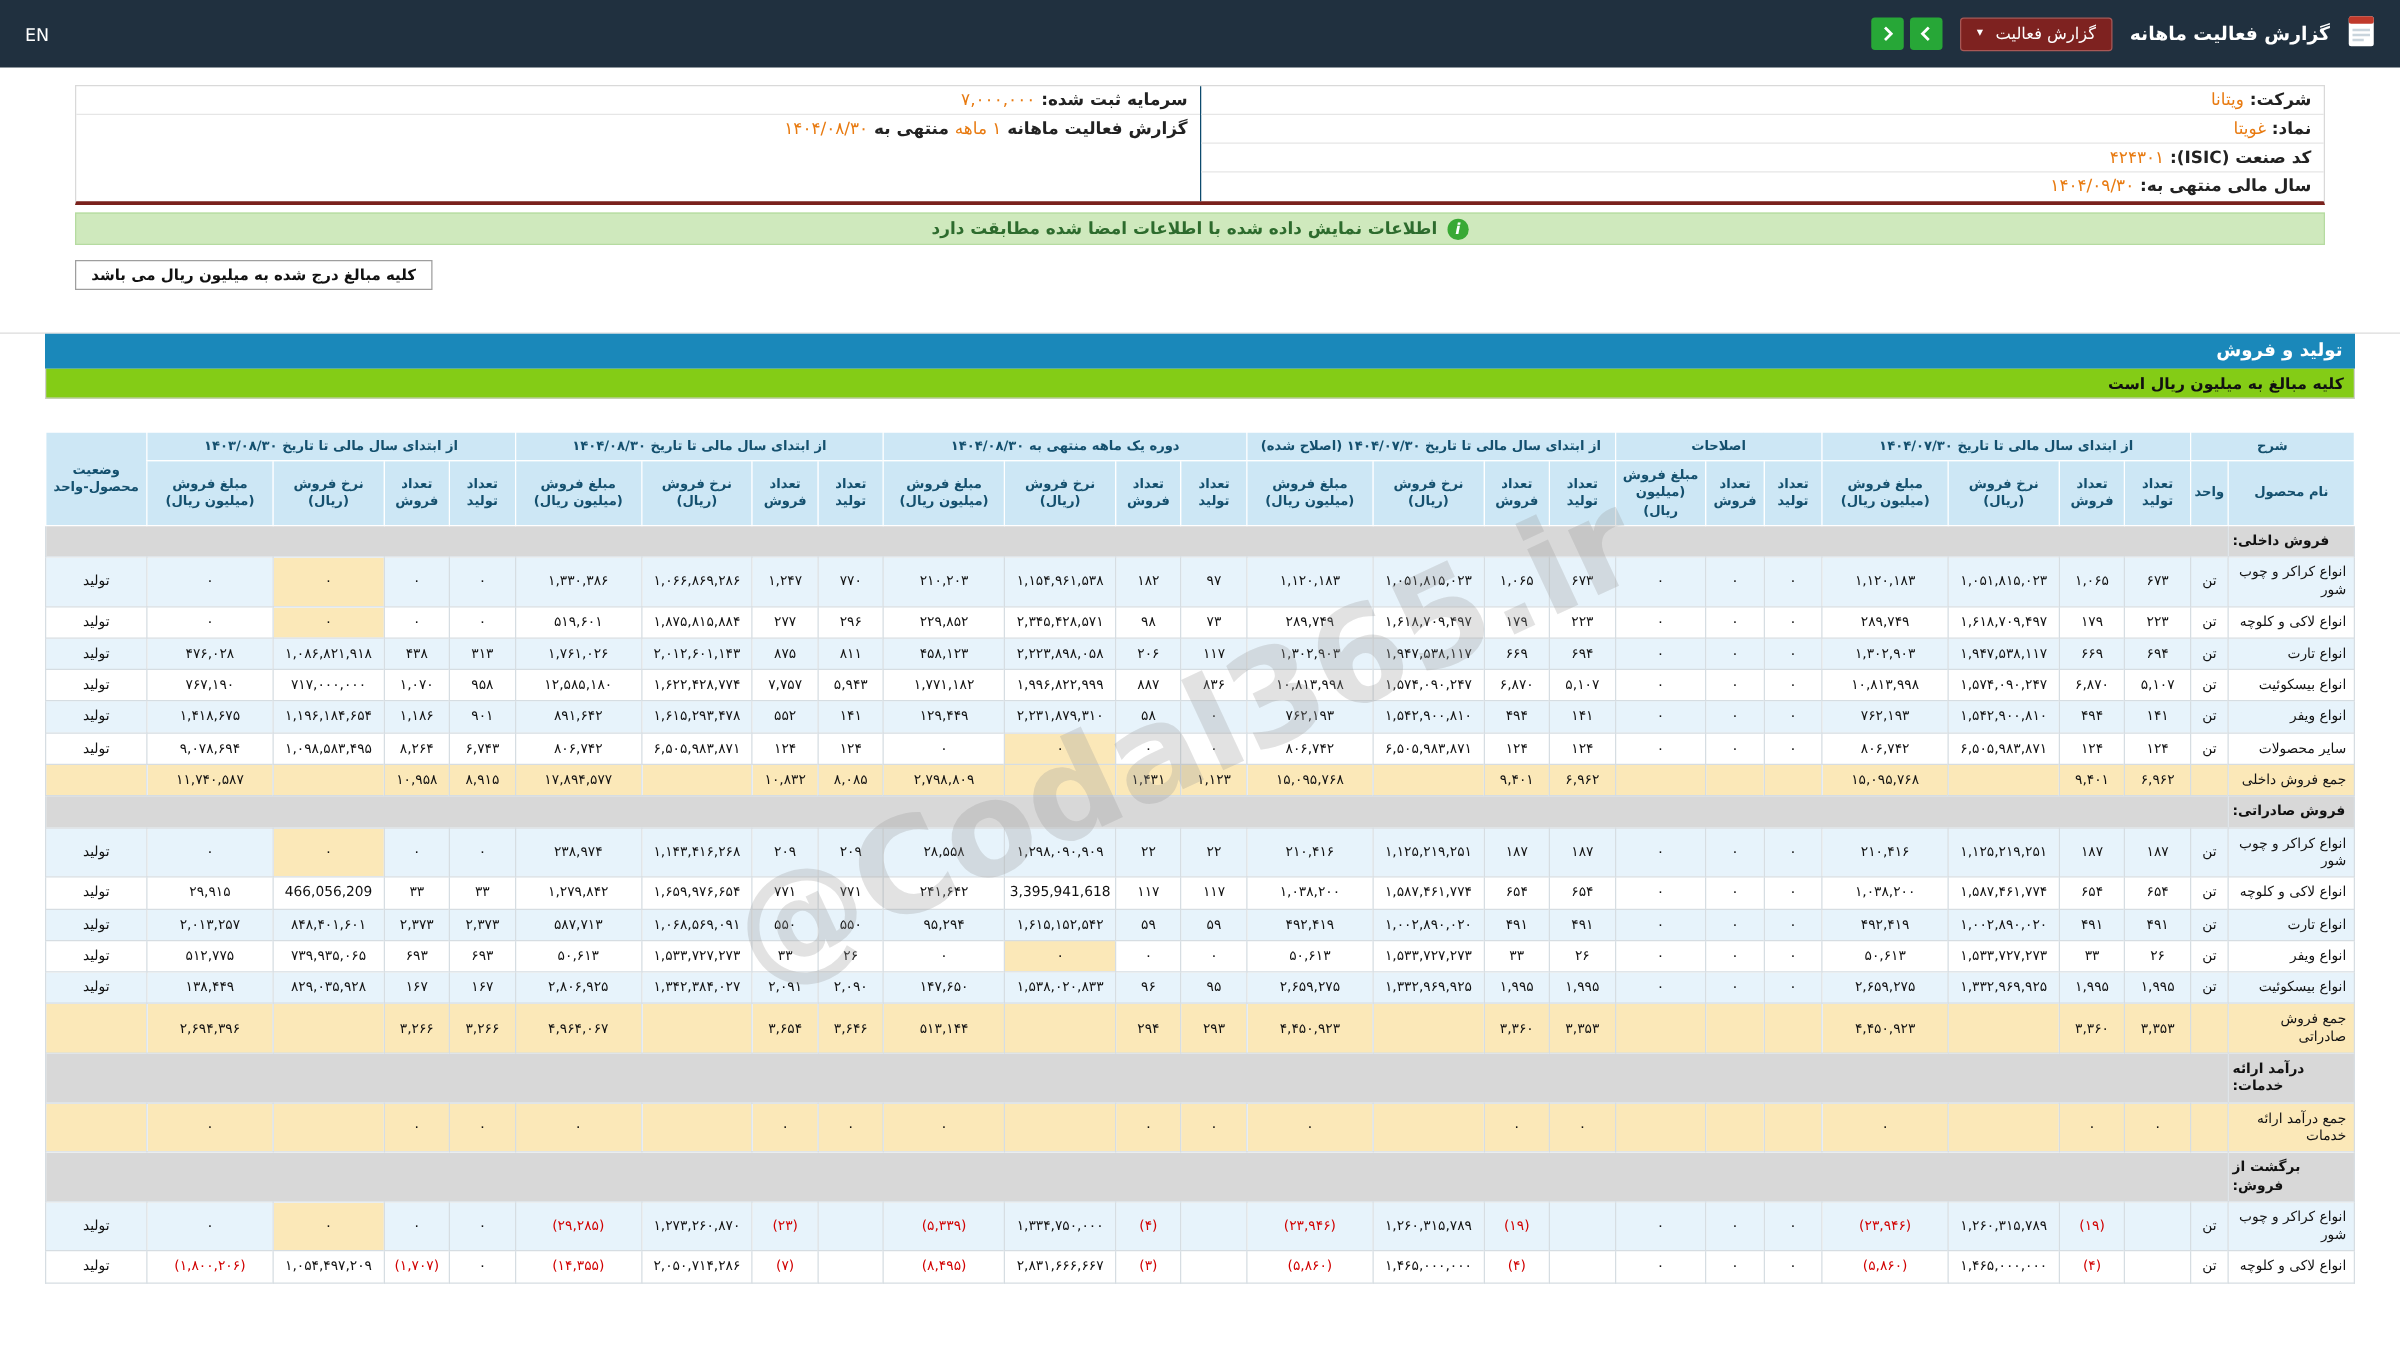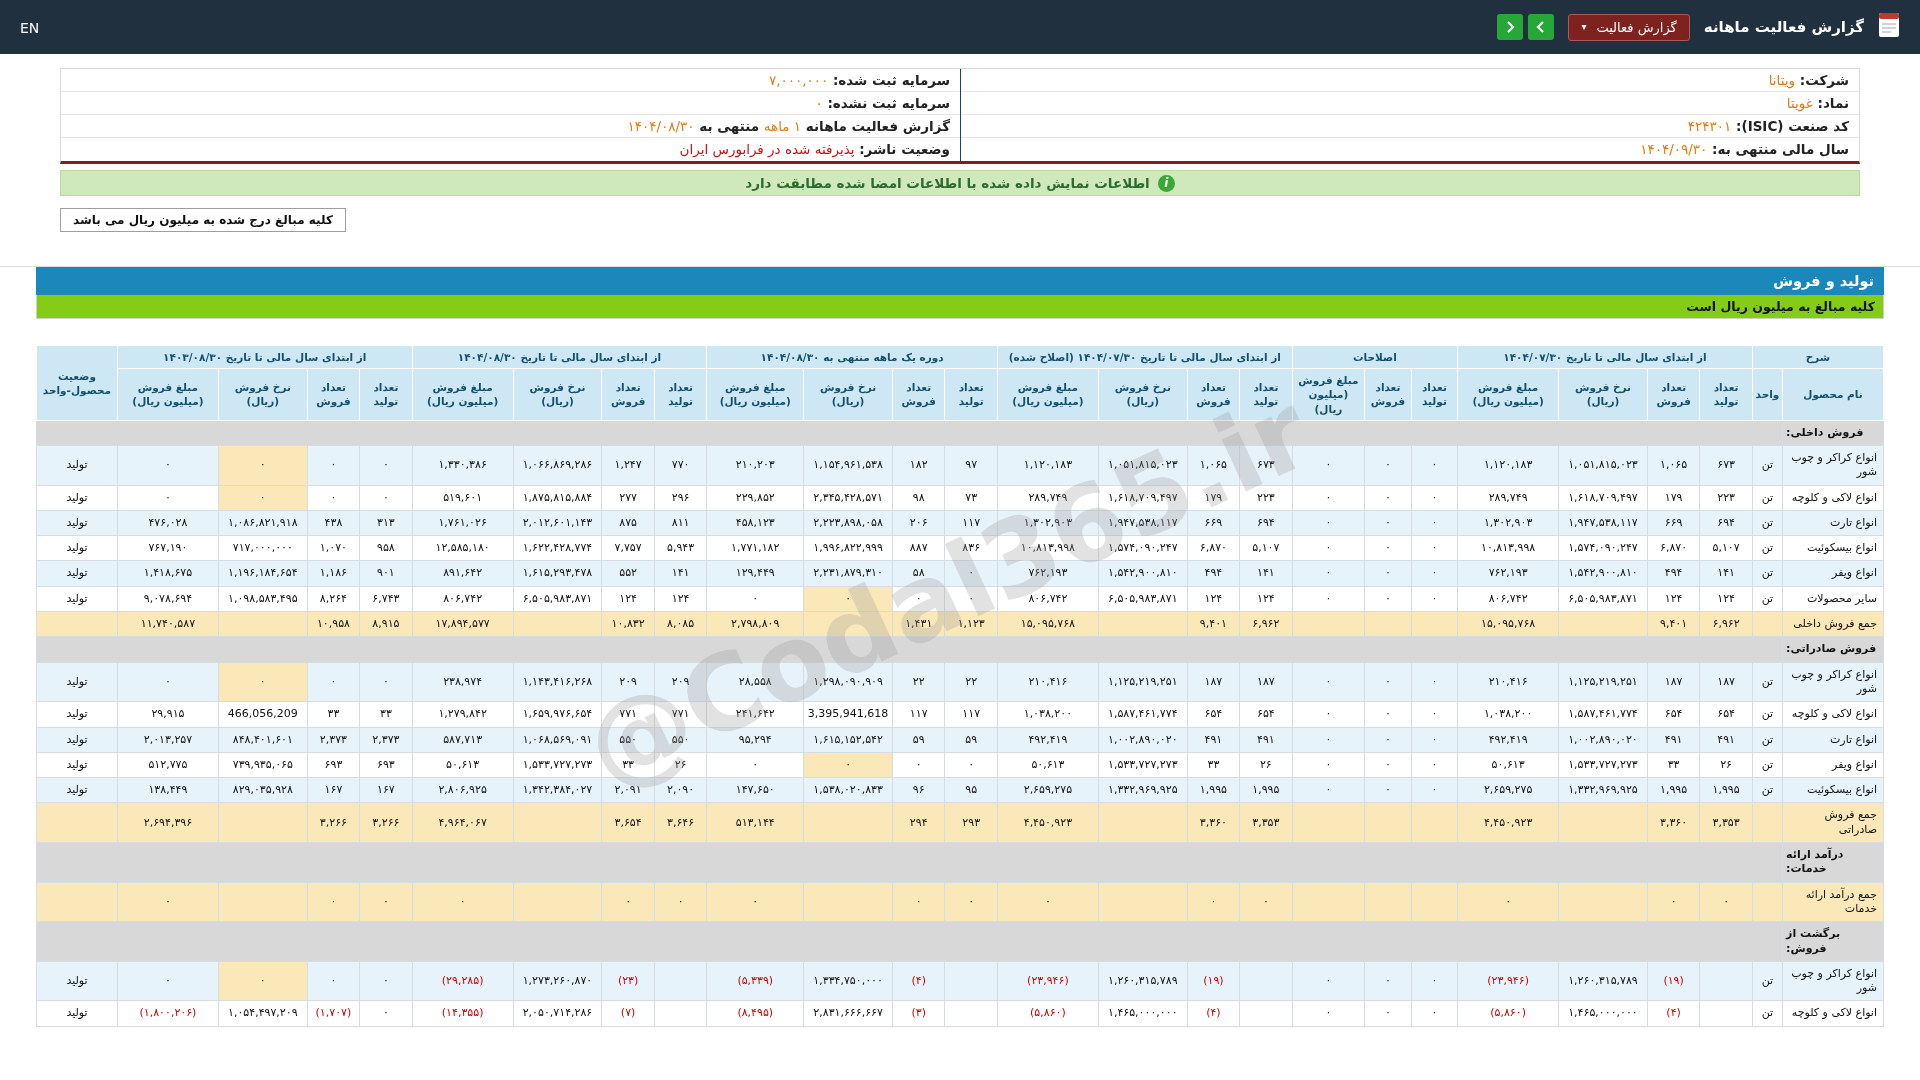--- a/index.html
+++ b/index.html
@@ -97,23 +97,21 @@
 
 <section class="info-box">
   <div class="info-col first" id="info-right">
       <div class="info-row"><span class="lbl">شرکت:  </span><span class="org">ویتانا</span></div>
       <div class="info-row"><span class="lbl">نماد:  </span><span class="org">غویتا</span></div>
       <div class="info-row"><span class="lbl">کد صنعت (ISIC):  </span><span class="org">۴۲۴۳۰۱</span></div>
       <div class="info-row"><span class="lbl">سال مالی منتهی به:  </span><span class="org">۱۴۰۴/۰۹/۳۰</span></div>
     </div>
   <div class="info-col" id="info-left">
       <div class="info-row"><span class="lbl">سرمایه ثبت شده:  </span><span class="org">۷,۰۰۰,۰۰۰</span></div>
-      <div class="info-row"><span class="lbl">سرمایه ثبت نشده:  </span><span class="org">۰</span></div>
       <div class="info-row"><span class="lbl">گزارش فعالیت ماهانه </span><span class="org">۱ ماهه</span><span class="lbl"> منتهی به </span><span class="org">۱۴۰۴/۰۸/۳۰</span></div>
-      <div class="info-row"><span class="lbl">وضعیت ناشر:  </span><span class="red">پذیرفته شده در فرابورس ایران</span></div>
     </div>
 </section>
 
 <div class="banner">
   <span class="info-i">i</span>
   <span>اطلاعات نمایش داده شده با اطلاعات امضا شده مطابقت دارد</span>
 </div>
 
 <div class="units-wrap">
   <div class="units-box">کلیه مبالغ درج شده به میلیون ریال می باشد</div>

